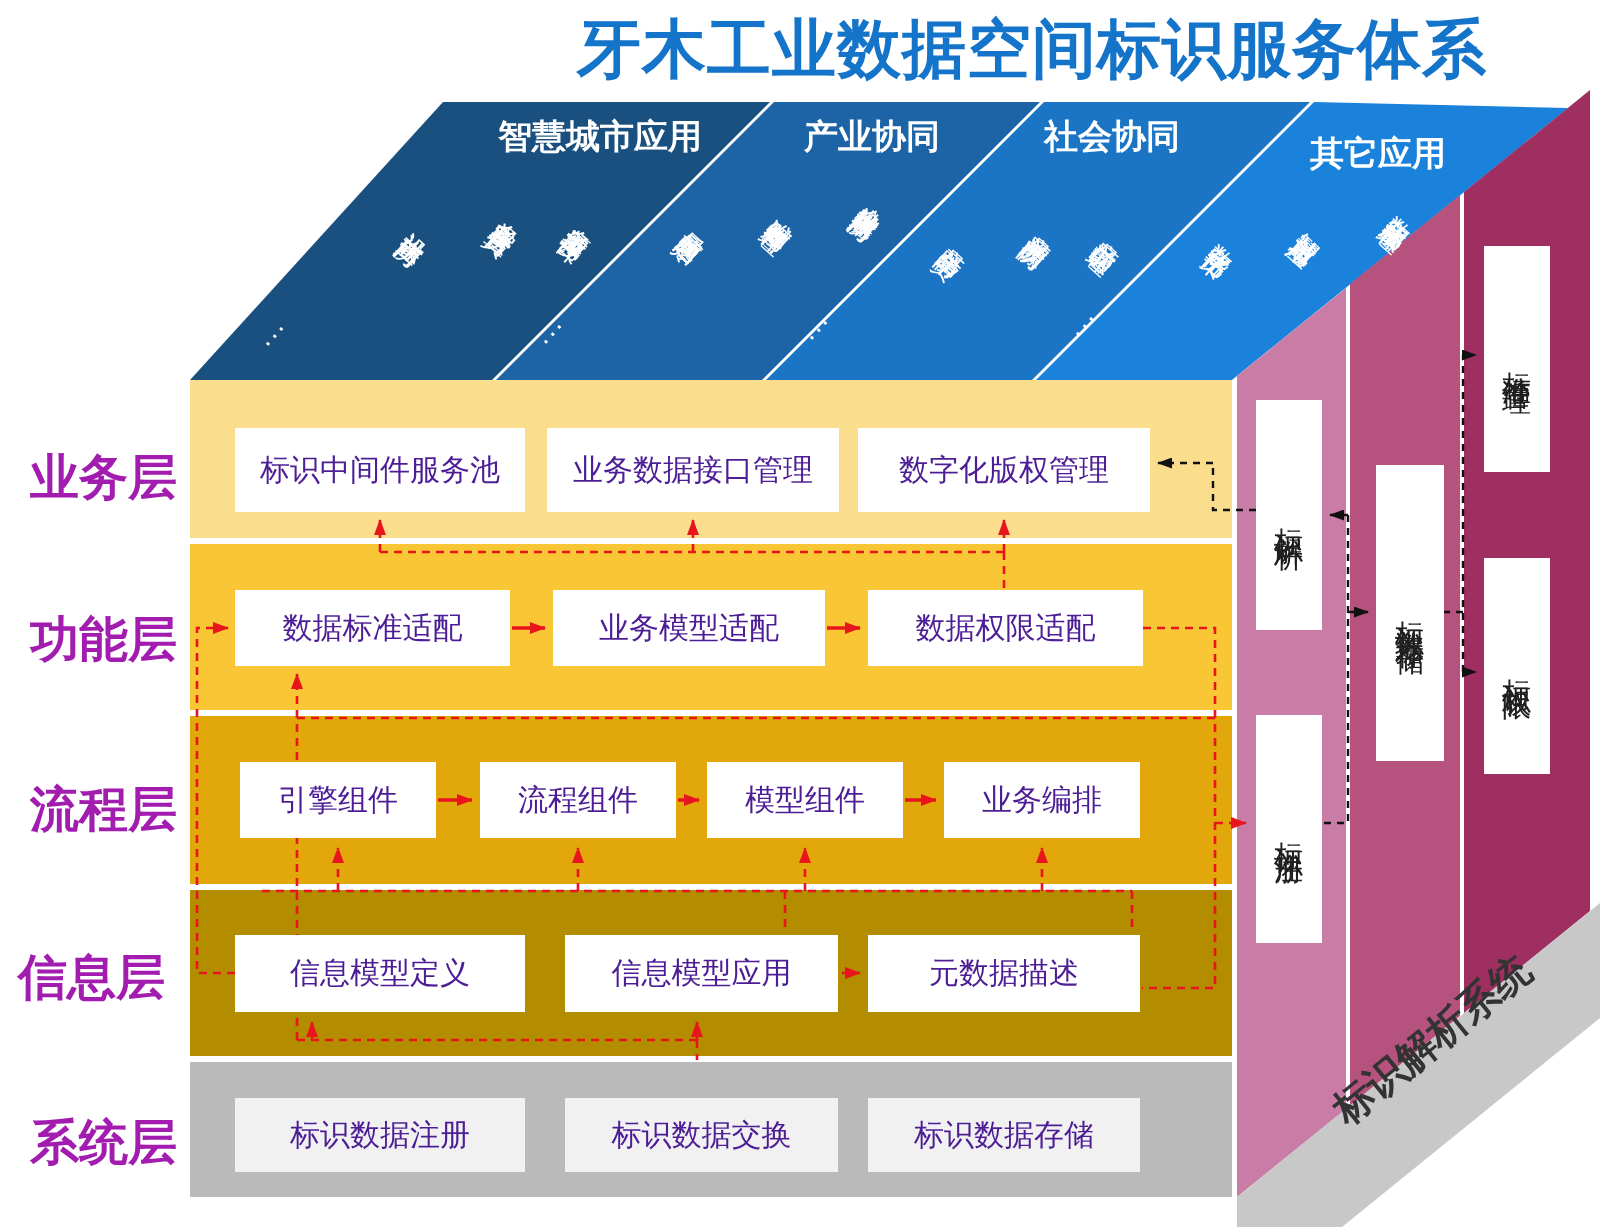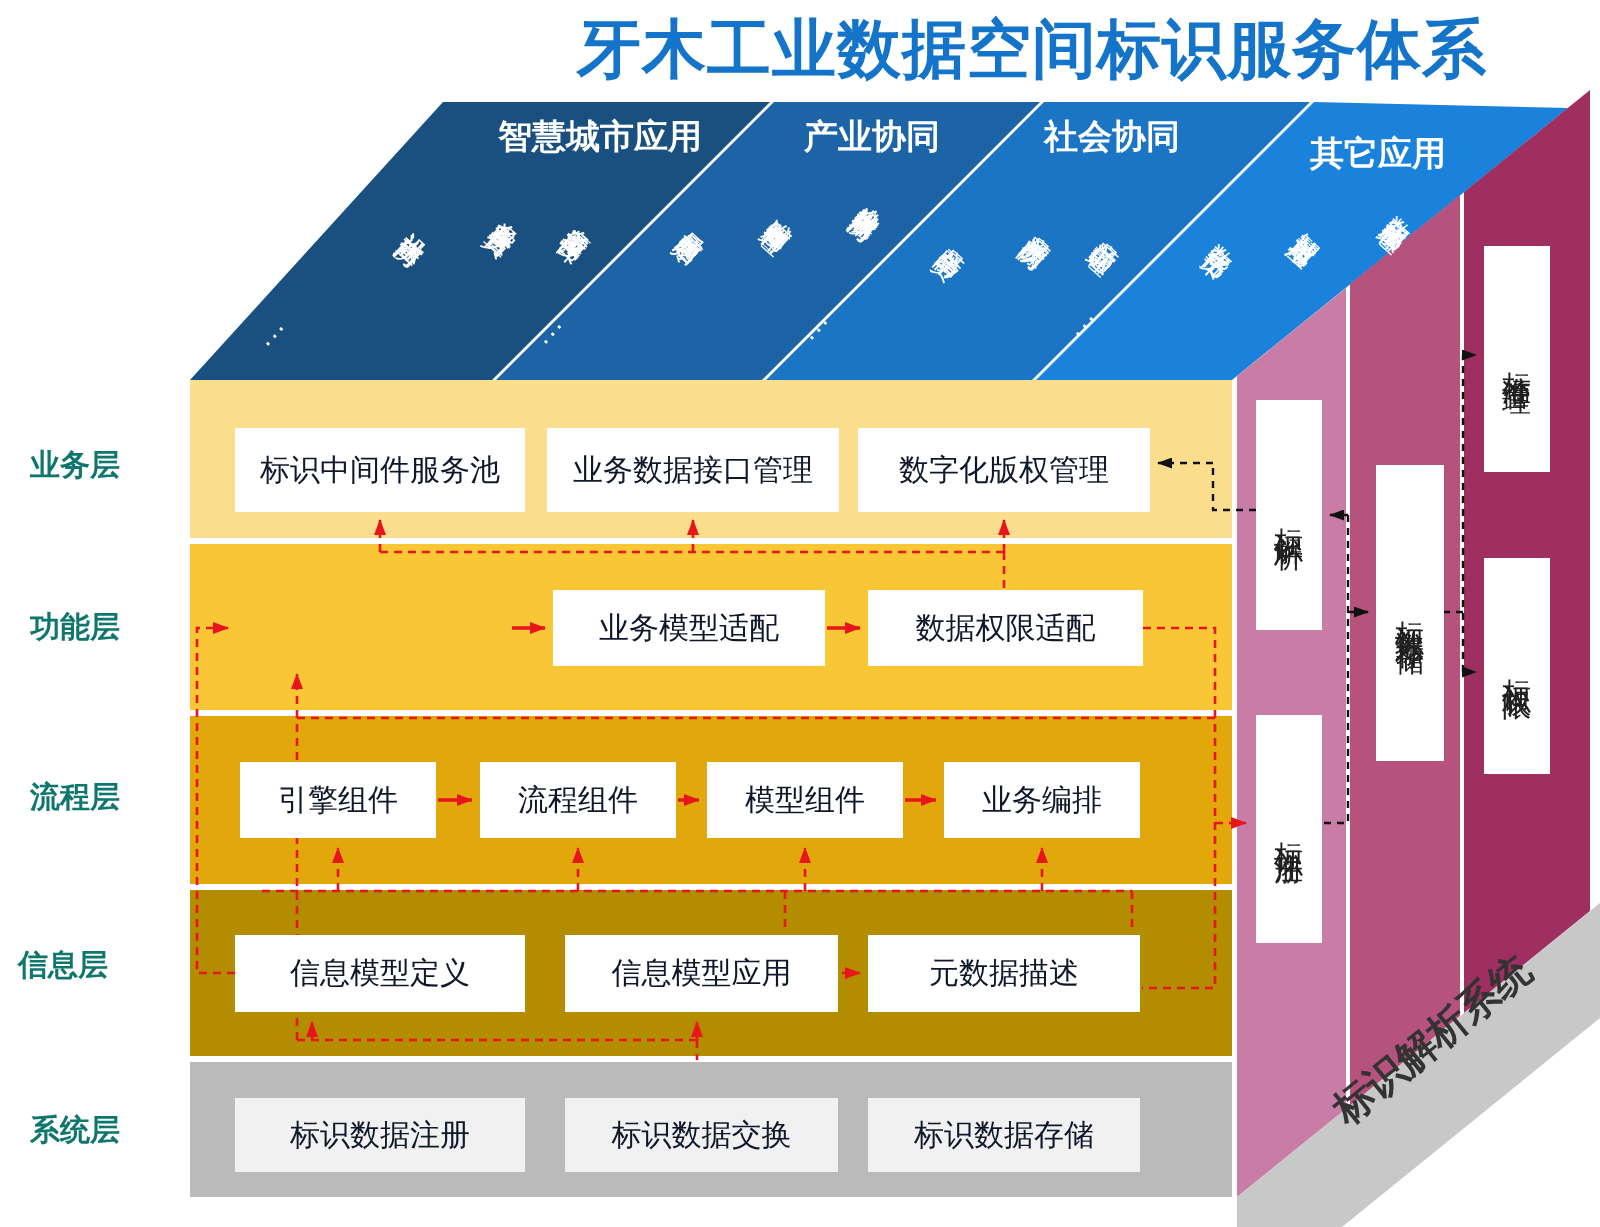--- a/index.html
+++ b/index.html
@@ -5,23 +5,23 @@
   html,body{margin:0;padding:0;background:#ffffff;}
   #stage{position:relative;width:1600px;height:1227px;background:#fff;overflow:hidden;
          font-family:"DejaVu Sans","Liberation Sans",sans-serif;}
   #shapes{position:absolute;left:0;top:0;z-index:1;}
   .txt{position:absolute;z-index:3;}
   .title{font-size:64px;font-weight:bold;color:#1474ca;text-align:center;letter-spacing:1px;white-space:nowrap;}
   .thead{font-size:34px;font-weight:bold;color:#ffffff;transform:translateX(-50%);white-space:nowrap;}
   .diag{writing-mode:vertical-rl;text-orientation:mixed;width:34px;line-height:34px;
         font-size:25px;font-weight:500;color:#ffffff;letter-spacing:2px;
         transform-origin:50% 100%;transform:rotate(42deg);white-space:nowrap;}
-  .llab{font-size:30px;font-weight:bold;color:#0f766e;white-space:nowrap;}
+  .llab{font-size:49px;font-weight:bold;color:#a21caf;white-space:nowrap;}
   .fbox{background:#ffffff;display:flex;align-items:center;justify-content:center;
-        font-size:30px;font-weight:500;color:#0f172a;white-space:nowrap;z-index:2;position:absolute;}
+        font-size:30px;font-weight:500;color:#4c1d95;white-space:nowrap;z-index:2;position:absolute;}
   .fbox.gray{background:#f1f1f1;}
   .vbox{background:#ffffff;writing-mode:vertical-rl;display:flex;align-items:center;justify-content:center;
         font-size:29px;font-weight:500;color:#1f1f1f;letter-spacing:5px;z-index:2;position:absolute;}
   .band{font-size:40px;font-weight:bold;color:#333;transform:rotate(-39deg);transform-origin:50% 50%;
         width:400px;text-align:center;white-space:nowrap;}
 </style>
 </head>
 <body>
 
 <div id="stage">
@@ -130,20 +130,21 @@
   <div class="txt llab" style="left:30px;top:445px;">业务层</div>
   <div class="txt llab" style="left:30px;top:607px;">功能层</div>
   <div class="txt llab" style="left:30px;top:777px;">流程层</div>
   <div class="txt llab" style="left:18px;top:945px;">信息层</div>
   <div class="txt llab" style="left:30px;top:1110px;">系统层</div>
 
   <div class="fbox" style="left:235px;top:428px;width:290px;height:84px">标识中间件服务池</div>
   <div class="fbox" style="left:547px;top:428px;width:292px;height:84px">业务数据接口管理</div>
   <div class="fbox" style="left:858px;top:428px;width:292px;height:84px">数字化版权管理</div>
 
+  <div class="fbox" style="left:235px;top:590px;width:275px;height:76px">数据标准适配</div>
   <div class="fbox" style="left:553px;top:590px;width:272px;height:76px">业务模型适配</div>
   <div class="fbox" style="left:868px;top:590px;width:275px;height:76px">数据权限适配</div>
 
   <div class="fbox" style="left:240px;top:762px;width:196px;height:76px">引擎组件</div>
   <div class="fbox" style="left:480px;top:762px;width:196px;height:76px">流程组件</div>
   <div class="fbox" style="left:707px;top:762px;width:196px;height:76px">模型组件</div>
   <div class="fbox" style="left:944px;top:762px;width:196px;height:76px">业务编排</div>
 
   <div class="fbox" style="left:235px;top:935px;width:290px;height:77px">信息模型定义</div>
   <div class="fbox" style="left:868px;top:935px;width:272px;height:77px">元数据描述</div>

